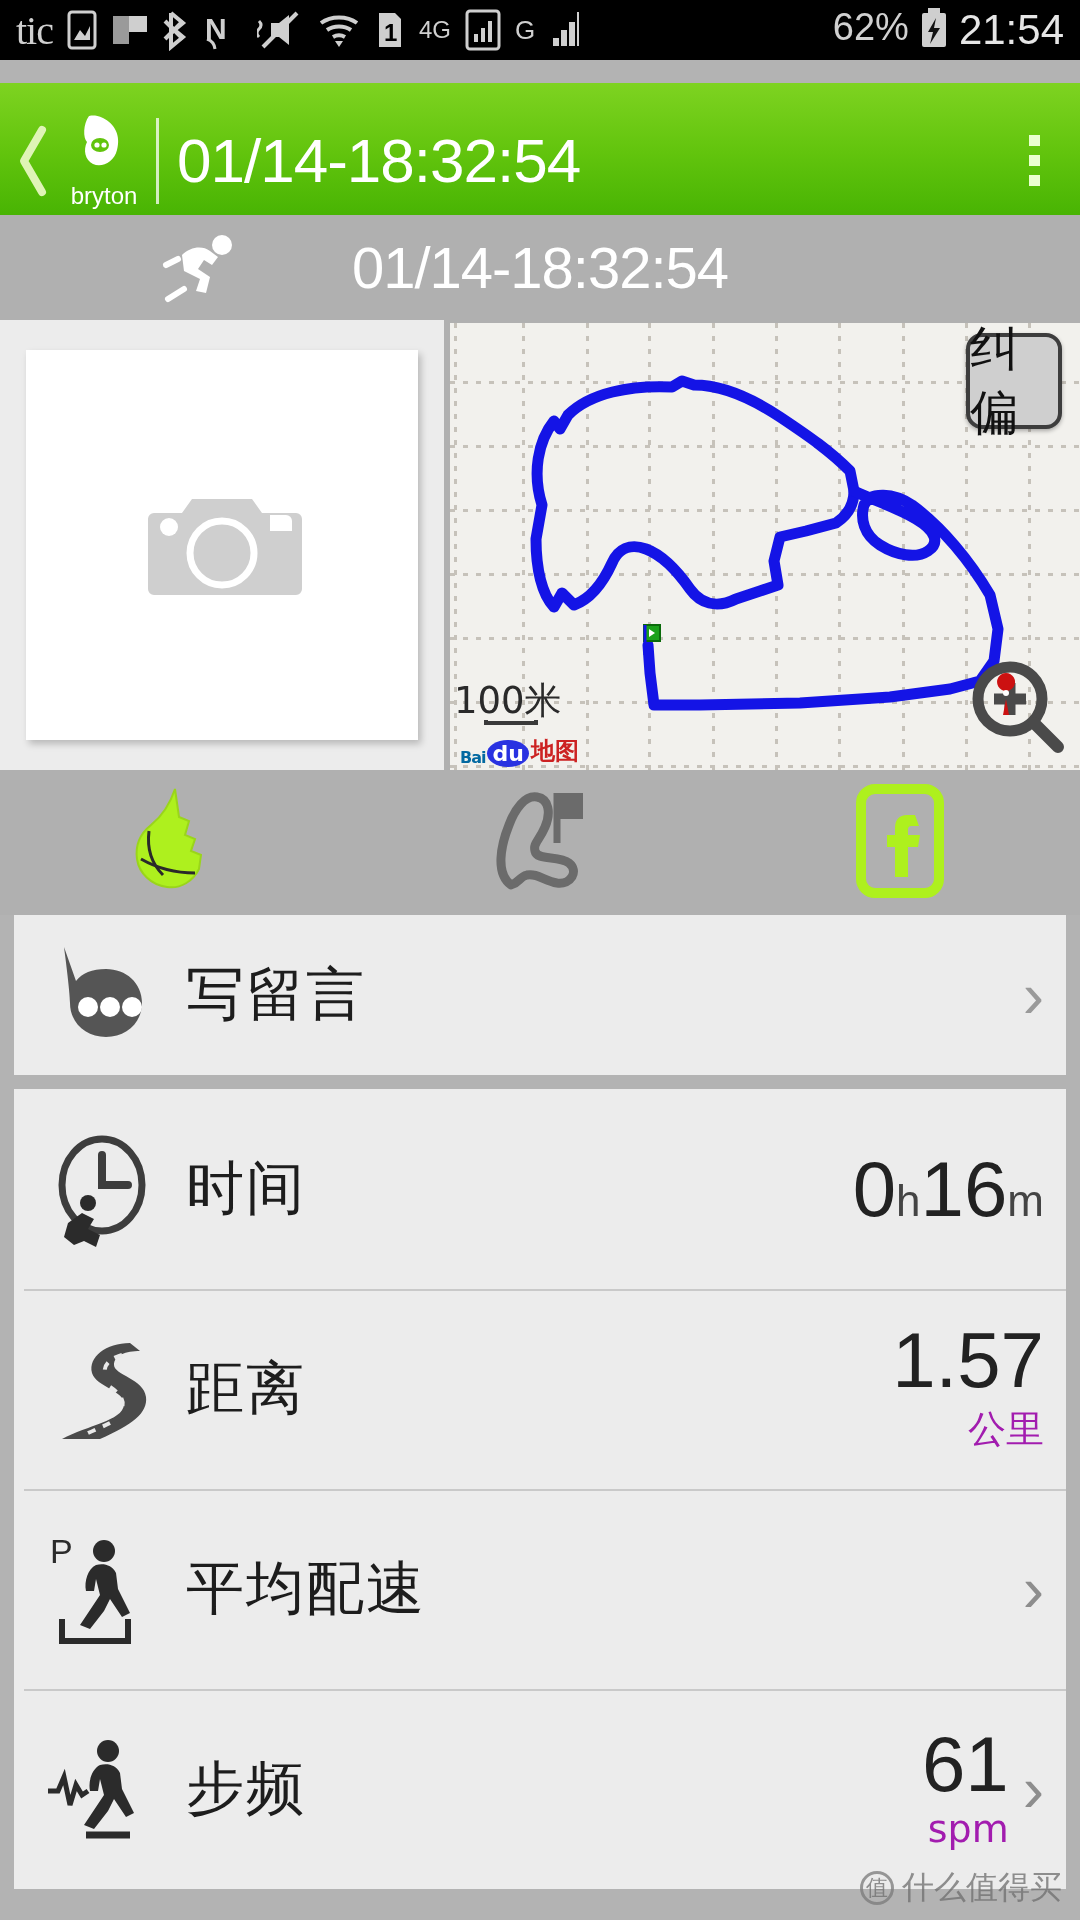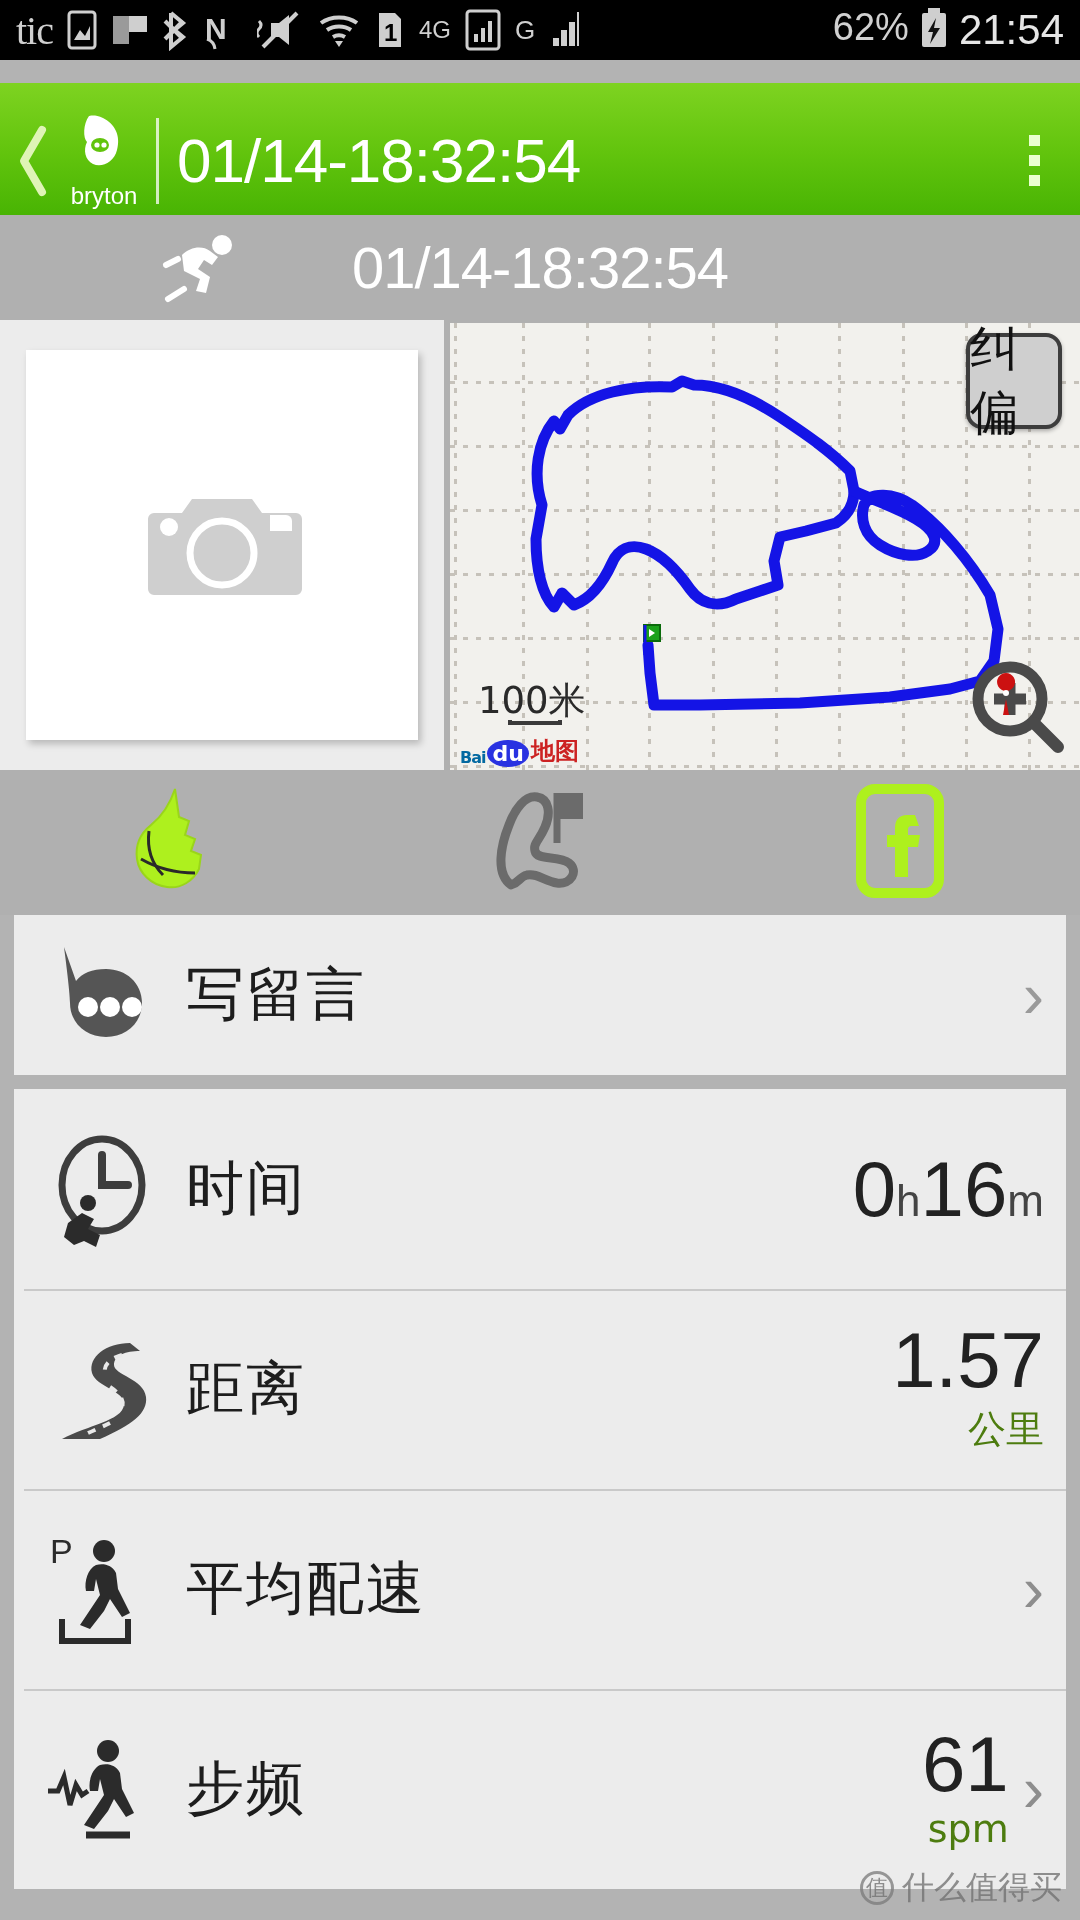--- a/index.html
+++ b/index.html
@@ -67,21 +67,21 @@
         background-image: repeating-linear-gradient(180deg,#c6c2ba 0 5px, transparent 5px 13px); }
   .gh { height:3px; left:0; right:0;
         background-image: repeating-linear-gradient(90deg,#c6c2ba 0 5px, transparent 5px 13px); }
   .btn-correct {
     position:absolute; right: 18px; top: 10px; width: 96px; height: 96px;
     background:#cfcfcf; border: 4px solid #3d3d3d; border-radius: 16px;
     display:flex; align-items:center; justify-content:center;
     font-size: 48px; color:#111; font-family:"DejaVu Sans", sans-serif;
     box-shadow: 0 2px 4px rgba(0,0,0,.3);
   }
-  .scale-wrap { position:absolute; left: 28px; bottom: 46px; text-align: center; }
+  .scale-wrap { position:absolute; left: 4px; bottom: 46px; text-align: center; }
   .scale-text { font-size: 37px; color:#2a2a2a; font-family:"DejaVu Sans", sans-serif; }
   .scale-bar { margin-top:-6px; margin-left: 30px; width: 54px; height: 5px; border-left:4px solid #3a3a3a; border-right:4px solid #3a3a3a; border-bottom: 4px solid #3a3a3a;}
   .baidu { position:absolute; left: 10px; bottom: 4px; display:flex; align-items:flex-end; gap:2px; font-family:"DejaVu Sans", sans-serif; }
   .baidu-bai { color:#0369a1; font-weight:bold; font-size:16px; letter-spacing:-1px;}
   .baidu-du { background:#2932e1; color:#fff; font-weight:bold; font-size:22px; border-radius:50%; padding:1px 5px; }
   .baidu-map { color:#cc2222; font-size:24px; font-weight:bold;}
   .zoom-ctl { position:absolute; right: 10px; bottom: 8px; width: 108px; height: 108px; }
 
   
   .iconrow { position:absolute; top: 770px; left:0; width:1080px; height: 145px; background:#b0b0b0;
@@ -95,21 +95,21 @@
   .row + .row::before {
     content:""; position:absolute; left: 10px; right: 0; top:0; height: 2px; background:#c9c9c9;
   }
   .row-msg { height: 160px; }
   .row-ico { width: 120px; display:flex; align-items:center; justify-content:flex-start; }
   .row-label { font-size: 58px; color:#1d1d1d; font-family:"DejaVu Sans", sans-serif; margin-left: 18px; letter-spacing: 2px;}
   .row-right { margin-left:auto; display:flex; align-items:center; gap: 14px; }
   .val-stack { display:flex; flex-direction:column; align-items:flex-end; }
   .val-main { font-size: 78px; color:#222; font-family:"Liberation Sans", sans-serif; line-height: 0.95; text-align: center; }
   .val-main .unit-sm { font-size: 44px; color:#444; }
-  .val-sub { font-size: 38px; color:#4d7c0f; font-family:"DejaVu Sans", sans-serif; margin-top: 6px; }
+  .val-sub { font-size: 38px; color:#a21caf; font-family:"DejaVu Sans", sans-serif; margin-top: 6px; }
   .chev { color:#9a9a9a; font-size: 64px; font-weight: 300; line-height:1; }
   .chev-dark { color:#8d8d8d; }
 
   
   .watermark { position:absolute; right: 18px; bottom: 10px; display:flex; align-items:center; gap:8px; opacity:.75;}
   .wm-circle { width:34px; height:34px; border:3px solid #7a7a7a; border-radius:50%; display:flex;align-items:center;justify-content:center;
                font-size:22px; color:#6e6e6e; font-family:"DejaVu Sans", sans-serif;}
   .wm-text { font-size: 32px; color:#6e6e6e; font-family:"DejaVu Sans", sans-serif; }
 </style>
 </head>

